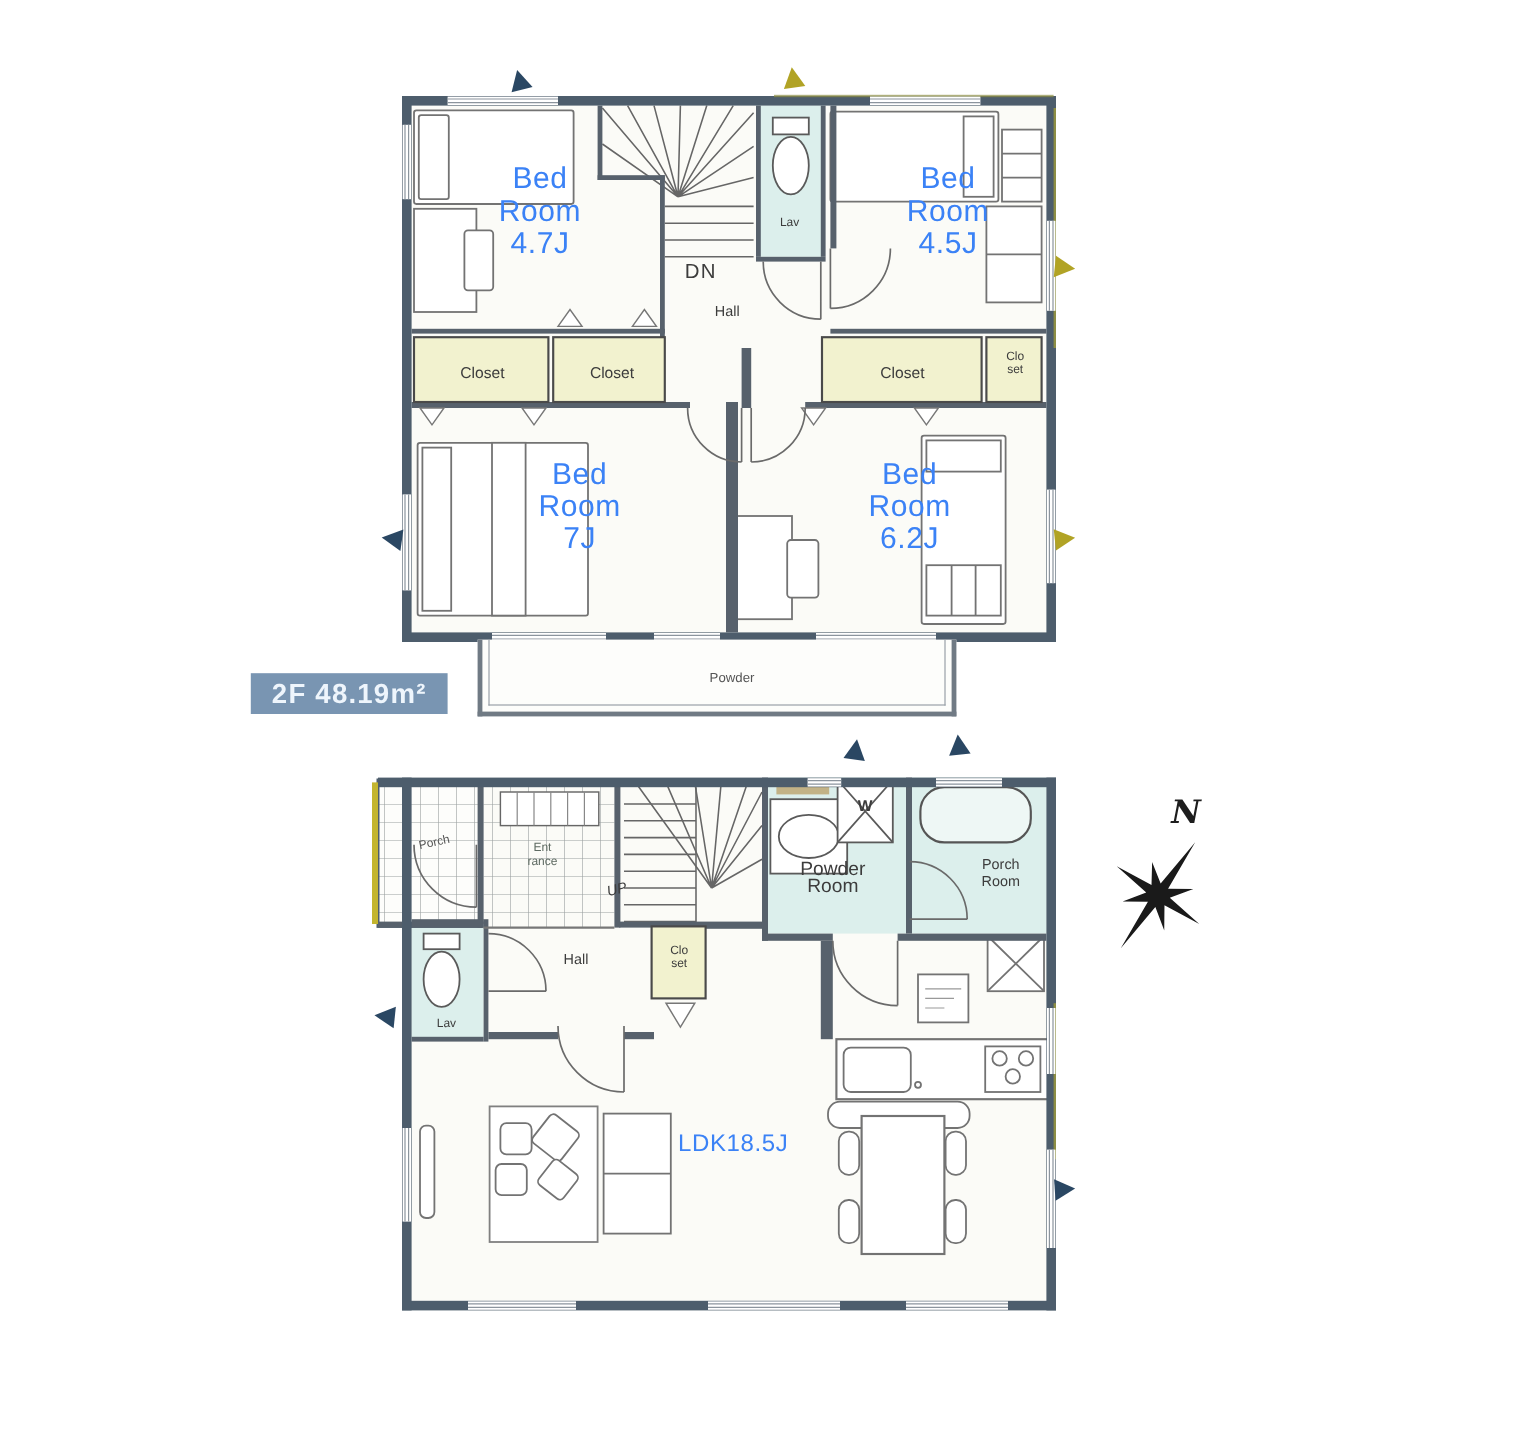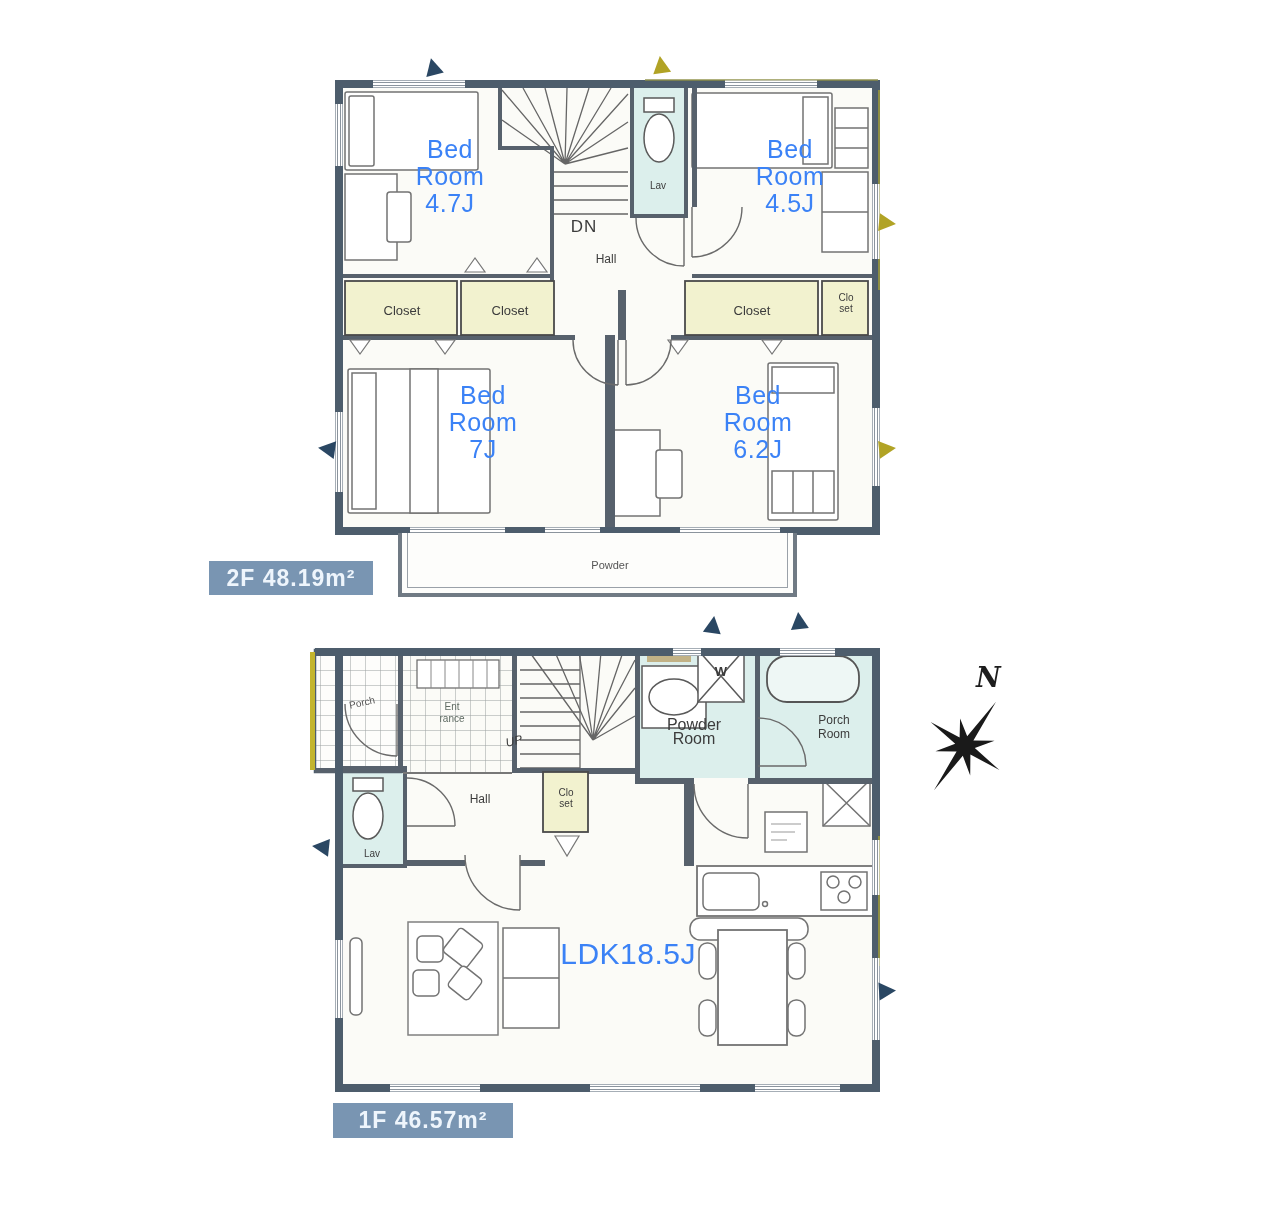--- a/index.html
+++ b/index.html
@@ -364,21 +364,20 @@
     <div>Porch</div>
     <div>Room</div>
   </div>
   <div class="sm" style="left:709px;top:664px;width:24px;font-size:13px;font-weight:bold">W</div>
   <div class="sm" style="left:354px;top:848px;width:36px;font-size:10px">Lav</div>
   <div class="sm" style="left:450px;top:792px;width:60px;font-size:12px">Hall</div>
   <div class="sm" style="left:546px;top:787px;width:40px;font-size:10px;line-height:11px">
     <div>Clo</div>
     <div>set</div>
   </div>
-  <div class="room-label" style="left:526px;top:940px;width:170px;text-align:right;font-size:30px">LDK18.5J</div>
-  <div class="chip" style="left:333px;top:1103px;width:180px;height:35px">1F 46.57m²</div>
+  <div class="room-label" style="left:526px;top:940px;width:170px;text-align:center;font-size:20px">LDK18.5J</div>
 
   <div class="tri-up" style="--c:#2a4763;left:704px;top:616px;transform:rotate(8deg)"></div>
   <div class="tri-up" style="--c:#2a4763;left:790px;top:612px;transform:rotate(-6deg)"></div>
   <div class="tri-left" style="--c:#2a4763;left:312px;top:838px;transform:rotate(6deg)"></div>
   <div class="tri-right" style="--c:#2a4763;left:879px;top:982px;transform:rotate(-4deg)"></div>
 
 </div>
 
 </body></html>

